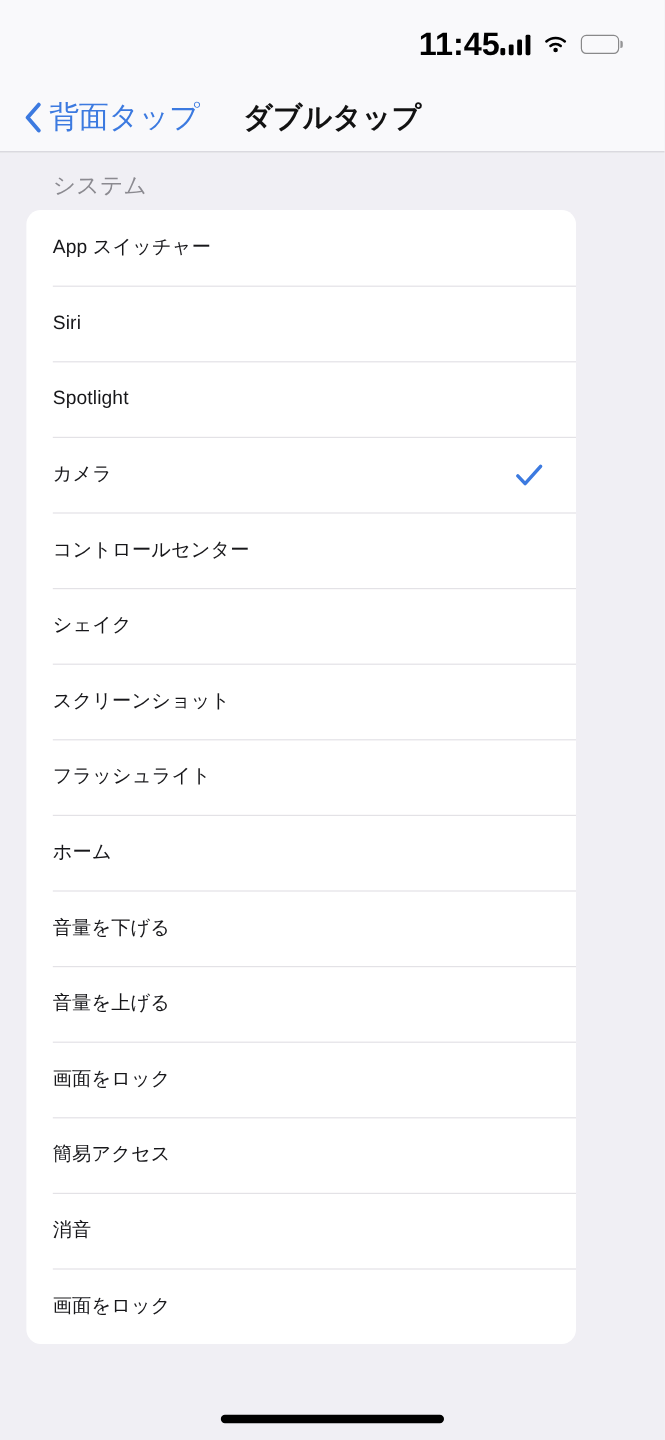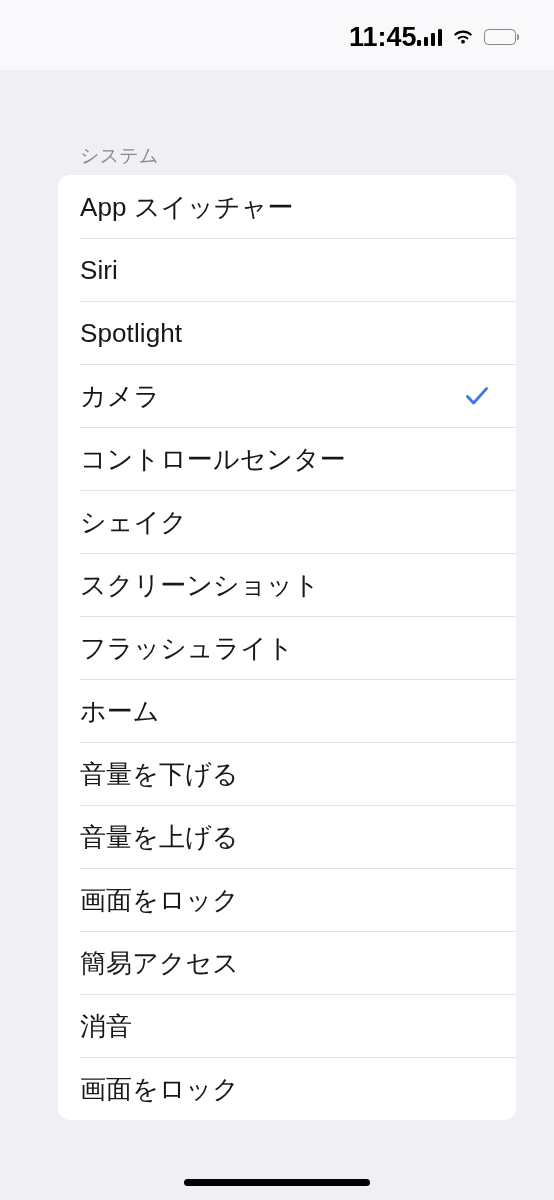--- a/index.html
+++ b/index.html
@@ -139,21 +139,20 @@
   }
 
   
   .content {
     position: absolute;
     top: 128px; left: 0;
     width: 502px;
     height: 1072px;
     background: #f0eff4;
     overflow: hidden;
-    padding-left: 36px;
   }
   .section-header {
     padding: 18px 0 10px 44px;
     font-size: 19px;
     color: #8b8a90;
     letter-spacing: 0.2px;
     line-height: 1;
   }
   .card {
     margin: 0 22px;
@@ -173,21 +172,21 @@
   .row + .row::before {
     content: "";
     position: absolute;
     left: 22px;
     right: 0;
     top: 0;
     height: 1px;
     background: #e3e2e6;
   }
   .row-label {
-    font-size: 26px;
+    font-size: 16px;
     color: #17171a;
     letter-spacing: 0.1px;
     line-height: 1;
     flex: 1;
   }
   .check-icon {
     width: 26px;
     height: 26px;
     display: block;
     flex: none;
@@ -227,20 +226,31 @@
           <path d="M7.7 10.3a6.6 6.6 0 0 1 8.6 0" stroke="#000" stroke-width="2.1" fill="none" stroke-linecap="round"></path>
           <path d="M4.3 6.6a11.4 11.4 0 0 1 15.4 0" stroke="#000" stroke-width="2.1" fill="none" stroke-linecap="round"></path>
         </svg>
       </span>
       <span class="battery">
         <span class="battery-fill"></span>
       </span>
     </div>
   </div>
 
+  <div class="nav-bar">
+    <div class="nav-back">
+      <span>
+        <svg class="chev-icon" viewBox="0 0 15 26" aria-hidden="true">
+          <path d="M12.3 2.2 3 13l9.3 10.8" stroke="#3c7ae0" stroke-width="3.2" fill="none" stroke-linecap="round" stroke-linejoin="round"></path>
+        </svg>
+      </span>
+      <span class="nav-back-label">背面タップ</span>
+    </div>
+    <div class="nav-title">ダブルタップ</div>
+  </div>
 
   <div class="content">
     <div class="section-header">システム</div>
     <div class="card">
         <div class="row">
           <span class="row-label">App スイッチャー</span>
           <span class="check-wrap"></span>
         </div>
         <div class="row">
           <span class="row-label">Siri</span>

